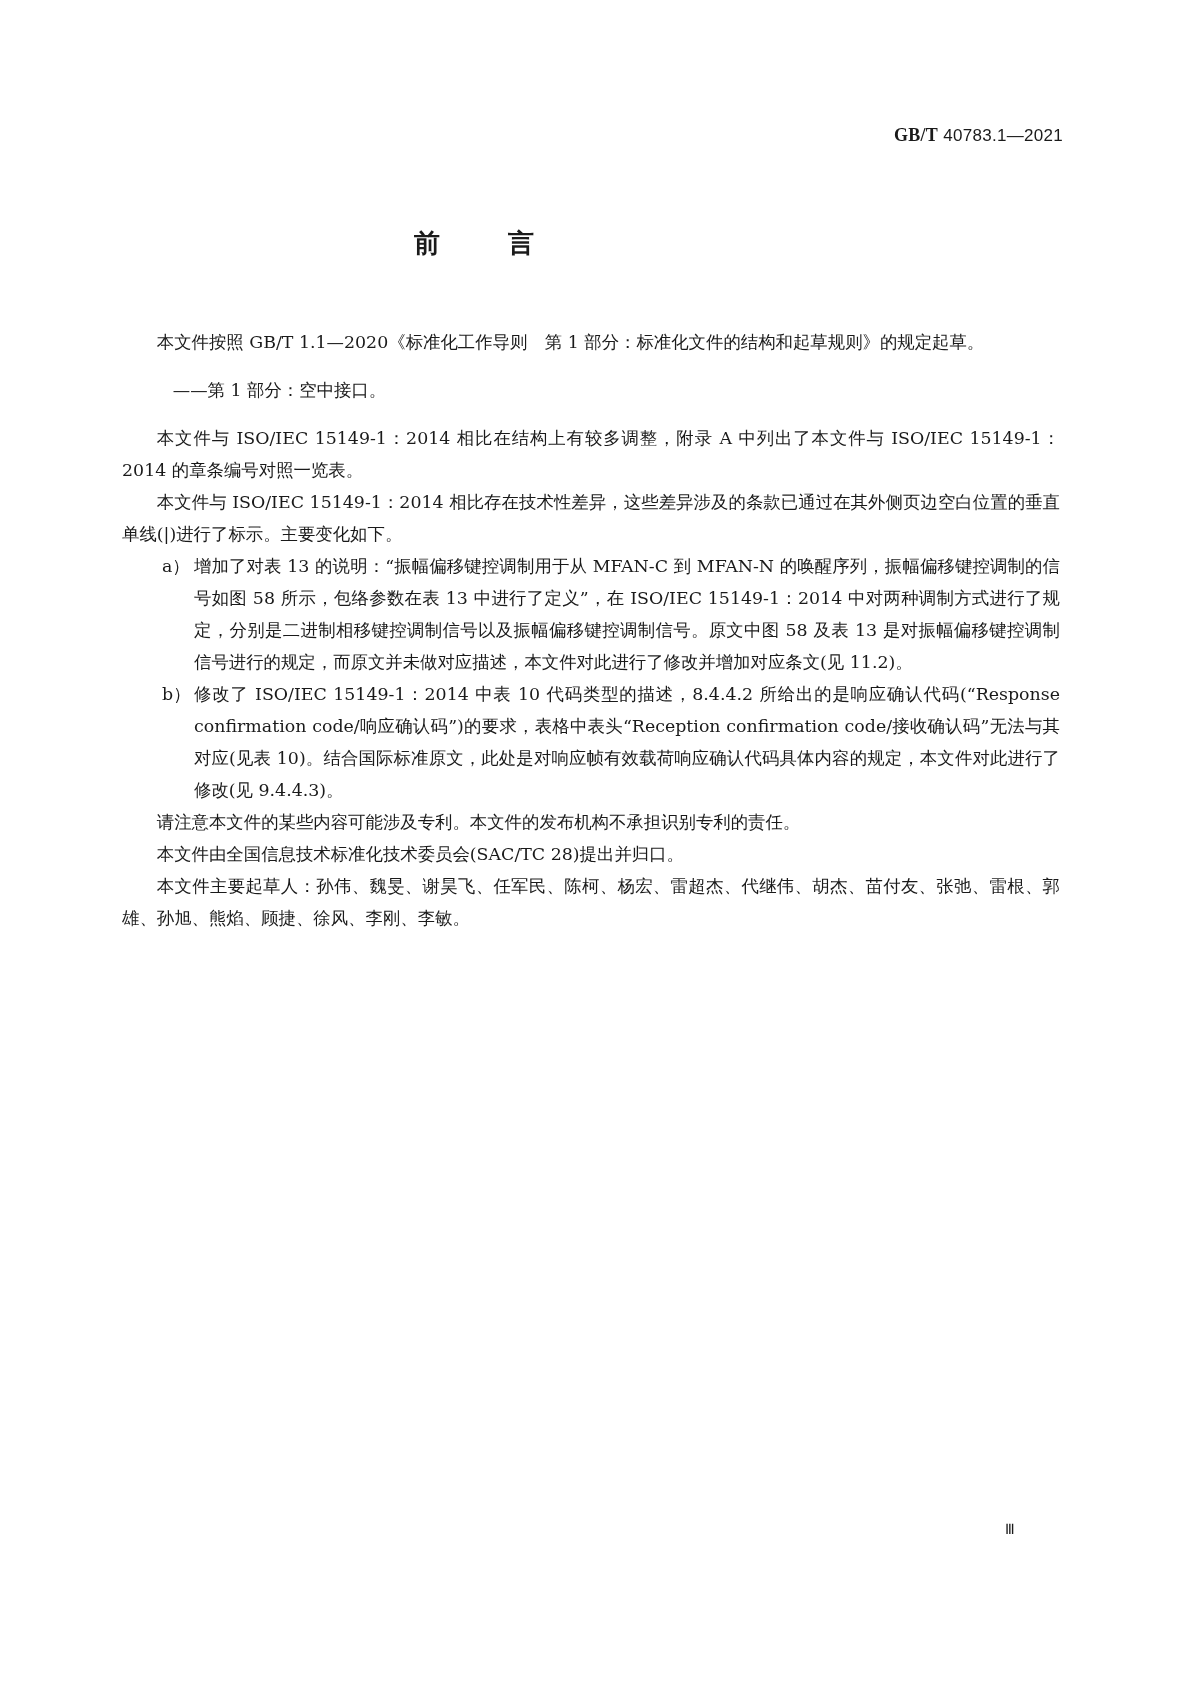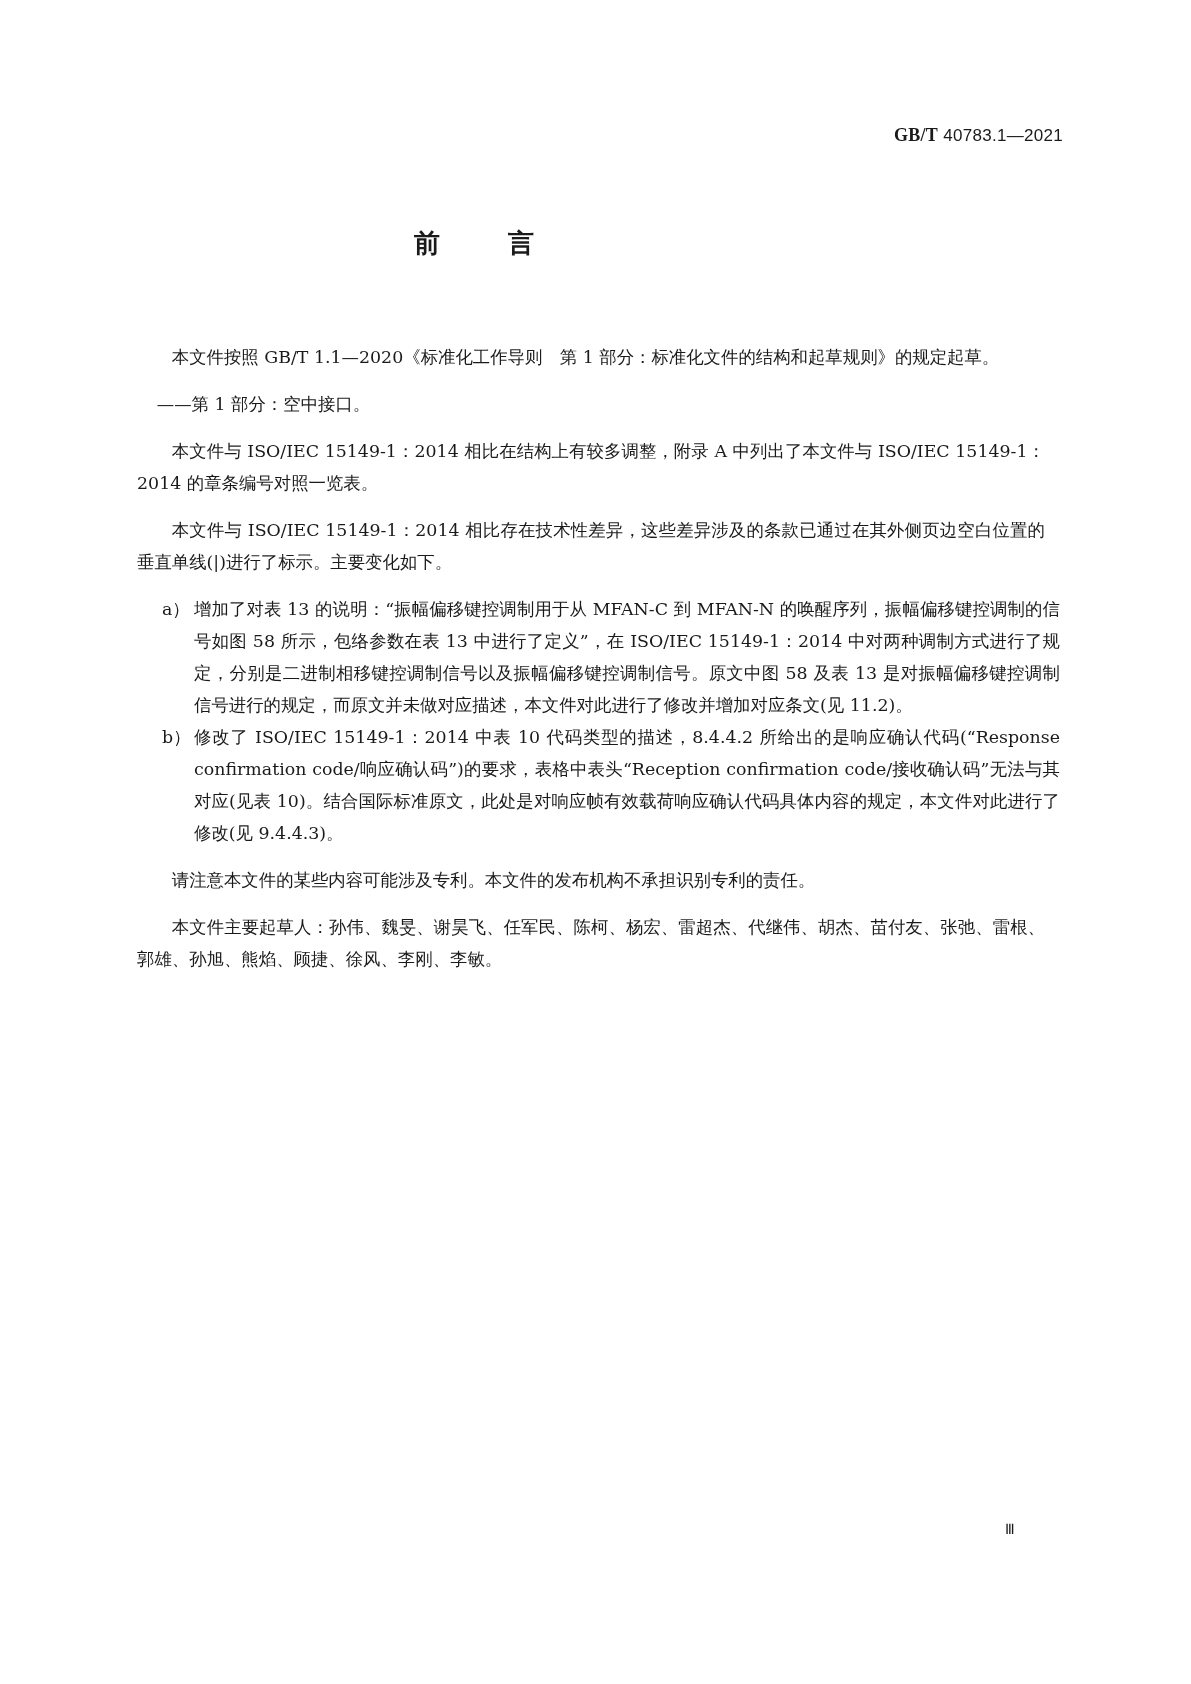--- a/index.html
+++ b/index.html
@@ -6,22 +6,22 @@
   body { width: 1191px; height: 1684px; position: relative; overflow: hidden;
          font-family: "DejaVu Serif", "Liberation Serif", serif; color: #1a1a1a; }
   .std-code { position: absolute; top: 117px; right: 128px; font-size: 17px;
               font-family: "Liberation Sans", "DejaVu Sans", sans-serif; letter-spacing: 0.3px; margin-top: 8px; }
   .std-code b { font-family: "Liberation Serif", serif; font-weight: bold; font-size: 18px; }
   .title { position: absolute; top: 226px; left: 0; width: 948px; text-align: center;
            font-family: "DejaVu Sans", sans-serif; font-size: 26px; font-weight: bold;
            letter-spacing: 68px; text-indent: 68px; }
   .body { position: absolute; top: 326px; left: 122px; width: 938px;
           font-size: 17.4px; line-height: 32px; text-align: justify; }
-  .p { margin: 15px; text-indent: 2em; }
-  .dash { margin: 0; padding-left: 2em; }
+  .p { margin: 0; text-indent: 2em; }
+  .dash { margin: 16px; padding-left: 2em; }
   .item { display: flex; margin: 0; }
   .item .lbl { width: 72px; flex: none; padding-left: 40px; box-sizing: border-box; }
   .item .txt { flex: 1; }
   .page-num { position: absolute; top: 1521px; left: 1005px; font-size: 14px;
               font-family: "Liberation Serif", serif; }
 </style>
 </head>
 <body>
 
 <div class="std-code">
@@ -40,16 +40,17 @@
   <div class="item">
     <span class="lbl">a）</span>
     <span class="txt">增加了对表 13 的说明：“振幅偏移键控调制用于从 MFAN-C 到 MFAN-N 的唤醒序列，振幅偏移键控调制的信号如图 58 所示，包络参数在表 13 中进行了定义”，在 ISO/IEC 15149-1：2014 中对两种调制方式进行了规定，分别是二进制相移键控调制信号以及振幅偏移键控调制信号。原文中图 58 及表 13 是对振幅偏移键控调制信号进行的规定，而原文并未做对应描述，本文件对此进行了修改并增加对应条文(见 11.2)。</span>
   </div>
   <div class="item">
     <span class="lbl">b）</span>
     <span class="txt">修改了 ISO/IEC 15149-1：2014 中表 10 代码类型的描述，8.4.4.2 所给出的是响应确认代码(“Response confirmation code/响应确认码”)的要求，表格中表头“Reception confirmation code/接收确认码”无法与其对应(见表 10)。结合国际标准原文，此处是对响应帧有效载荷响应确认代码具体内容的规定，本文件对此进行了修改(见 9.4.4.3)。</span>
   </div>
 
   <p class="p">请注意本文件的某些内容可能涉及专利。本文件的发布机构不承担识别专利的责任。</p>
+  <p class="p">本文件由全国信息技术标准化技术委员会(SAC/TC 28)提出并归口。</p>
   <p class="p">本文件主要起草人：孙伟、魏旻、谢昊飞、任军民、陈柯、杨宏、雷超杰、代继伟、胡杰、苗付友、张弛、雷根、郭雄、孙旭、熊焰、顾捷、徐风、李刚、李敏。</p>
 </div>
 
 <div class="page-num">Ⅲ</div>
 
 </body></html>

